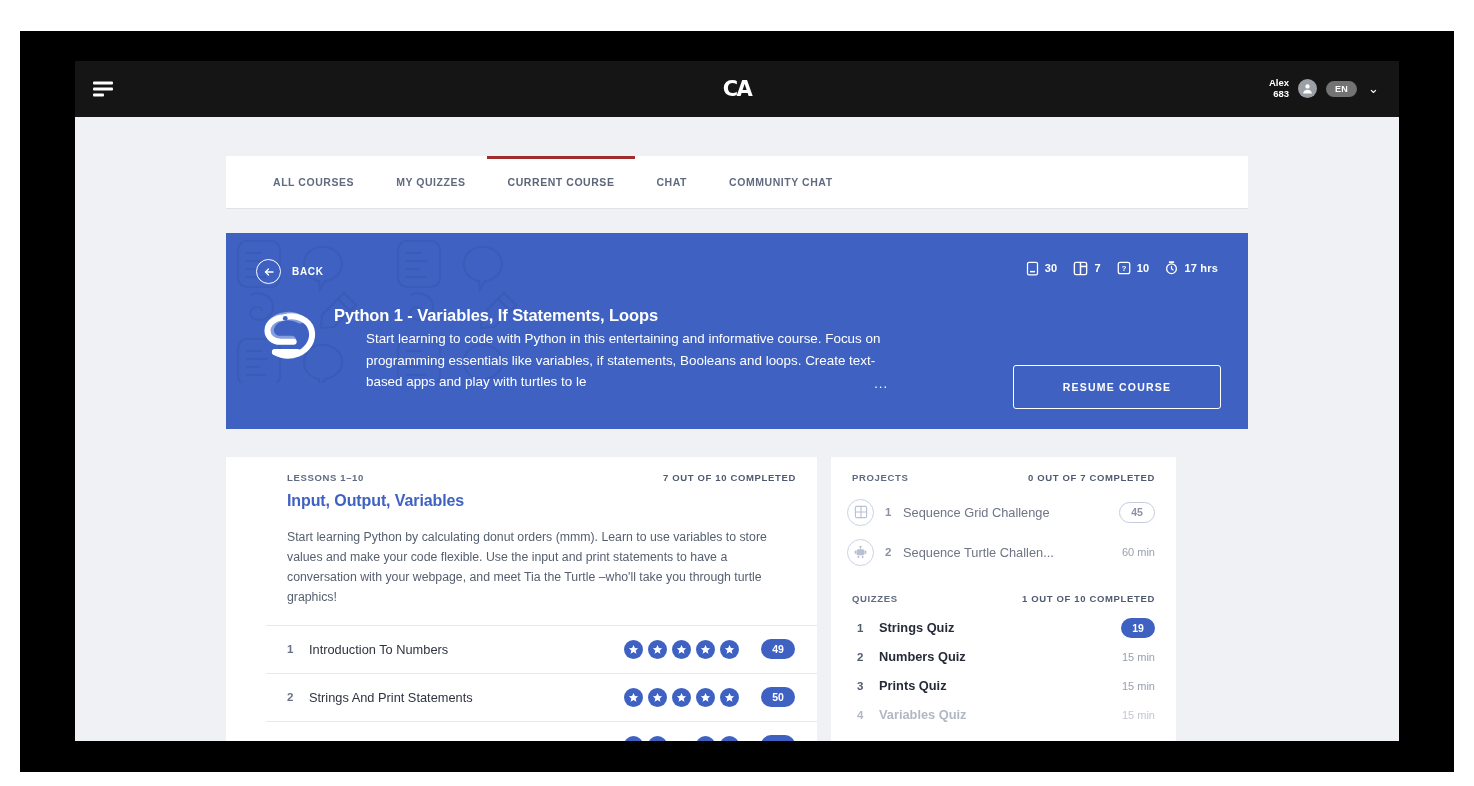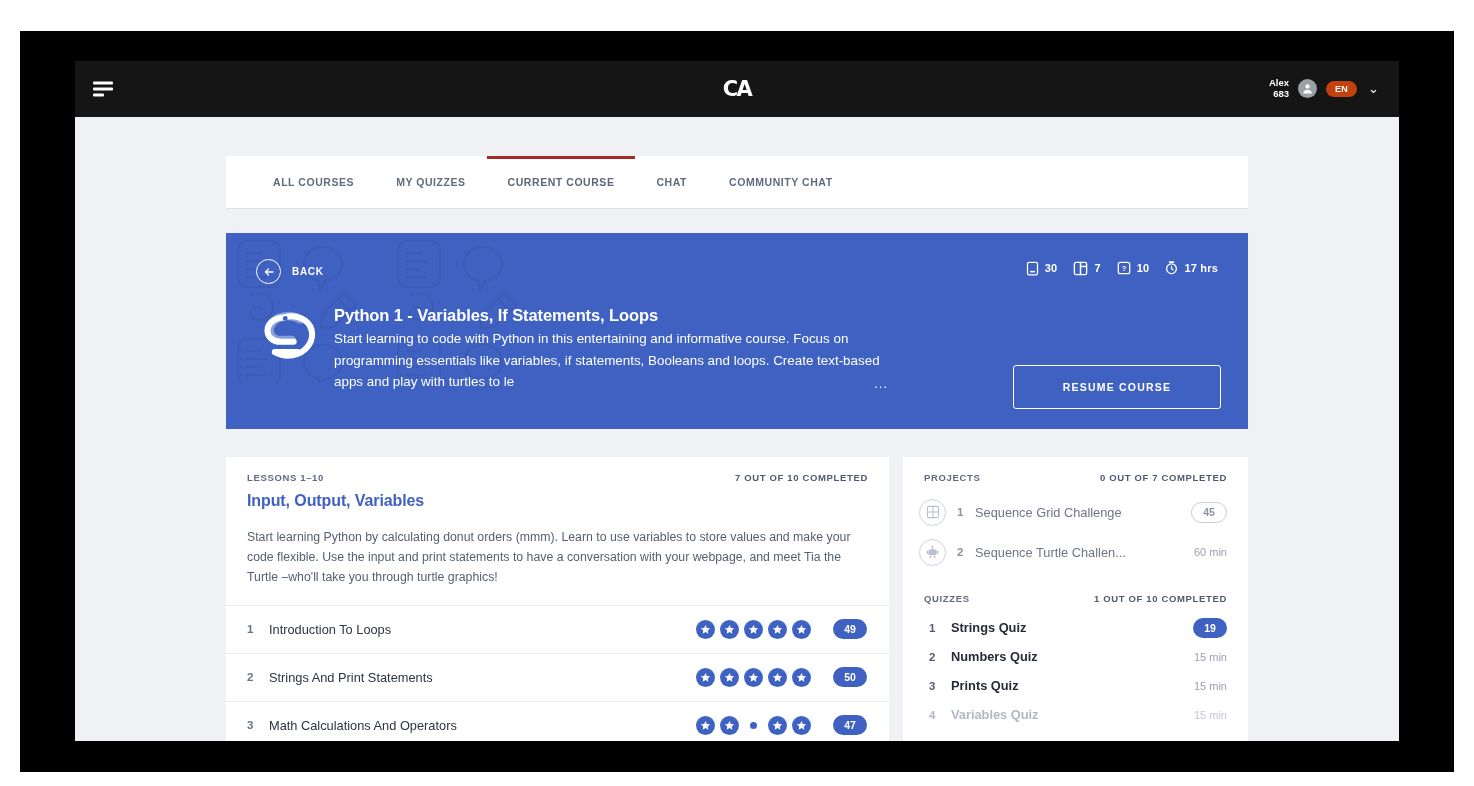--- a/index.html
+++ b/index.html
@@ -60,21 +60,21 @@
     color: #ffffff; font-size: 9.5px; font-weight: bold;
   }
   .user-text .pts { color: #ffffff; }
   .avatar {
     width: 19px; height: 19px; border-radius: 50%;
     background: #9aa0a6;
     display: flex; align-items: center; justify-content: center;
   }
   .avatar svg { display: block; }
   .lang-pill {
-    background: #c2410c; color: #ffffff;
+    background: #737373; color: #ffffff;
     font-size: 9px; font-weight: bold;
     border-radius: 9px;
     padding: 3px 9px;
     letter-spacing: .3px;
   }
   .caret {
     color: #ffffff; font-size: 13px; line-height: 1;
     margin-left: 2px;
   }
 
@@ -143,21 +143,21 @@
 
   .hero-body { display: flex; margin-top: 22px; }
   .python-logo { width: 78px; flex: 0 0 78px; padding-top: 4px; }
   .hero-textcol { flex: 1; min-width: 0; max-width: 560px; position: relative; }
   .course-title {
     color: #ffffff; font-size: 16.5px; font-weight: bold;
     letter-spacing: -.1px; margin-bottom: 3px;
   }
   .course-desc {
     color: #ffffff; font-size: 13.4px; line-height: 1.62;
-    max-height: 66px; overflow: hidden; position: relative;
+    max-height: 66px; overflow: hidden; position: relative; margin-left: 32px;
   }
   .desc-fade {
     position: absolute; right: 0; bottom: 0;
     width: 230px; height: 23px;
     background: linear-gradient(to right, rgba(63,98,194,0) 0%, rgba(63,98,194,.82) 55%, #3f62c2 85%);
   }
   .desc-ellipsis {
     position: absolute; right: 6px; bottom: 2px;
     color: #ffffff; font-size: 13px; letter-spacing: 1px;
   }
@@ -168,21 +168,21 @@
     border: 1.4px solid #ffffff; border-radius: 3px;
     background: transparent; color: #ffffff;
     font-size: 10.5px; font-weight: bold; letter-spacing: 1.2px;
     display: flex; align-items: center; justify-content: center;
     cursor: pointer;
     font-family: "Liberation Sans", sans-serif;
   }
 
   
   .lower { display: flex; gap: 14px; margin-top: 28px; padding-bottom: 30px; }
-  .panel-left { width: 663px; background: #ffffff; }
+  .panel-left { width: 591px; background: #ffffff; padding-left: 40px; }
   .panel-right { width: 345px; background: #ffffff; }
 
   .sec-head {
     display: flex; justify-content: space-between; align-items: center;
     padding: 15px 21px 9px 21px;
   }
   .sec-head .lbl, .sec-head .meta {
     font-size: 9.5px; font-weight: bold; letter-spacing: .65px;
     color: #5f6a80;
   }
@@ -404,21 +404,21 @@
               <span class="lbl">LESSONS 1–10</span>
               <span class="meta">7 OUT OF 10 COMPLETED</span>
             </div>
             <div class="lesson-intro">
               <h3>Input, Output, Variables</h3>
               <p>Start learning Python by calculating donut orders (mmm). Learn to use variables to store values and make your code flexible. Use the input and print statements to have a conversation with your webpage, and meet Tia the Turtle –who'll take you through turtle graphics!</p>
             </div>
 
             <div class="lesson-row">
               <span class="lesson-num">1</span>
-              <span class="lesson-name">Introduction To Loops</span>
+              <span class="lesson-name">Introduction To Numbers</span>
               <span class="stars">
                 <span class="star">
                     <svg width="11" height="11" viewBox="0 0 24 24" fill="#ffffff">
                       <path d="M12 2l3 6.5 7 .8-5.2 4.8 1.5 7L12 17.6 5.7 21.1l1.5-7L2 9.3l7-.8z"></path>
                     </svg>
                   </span>
                 <span class="star">
                     <svg width="11" height="11" viewBox="0 0 24 24" fill="#ffffff">
                       <path d="M12 2l3 6.5 7 .8-5.2 4.8 1.5 7L12 17.6 5.7 21.1l1.5-7L2 9.3l7-.8z"></path>
                     </svg>

